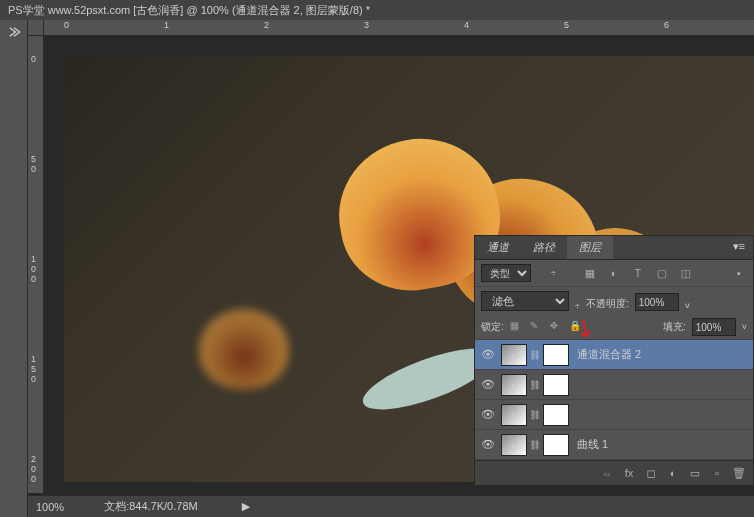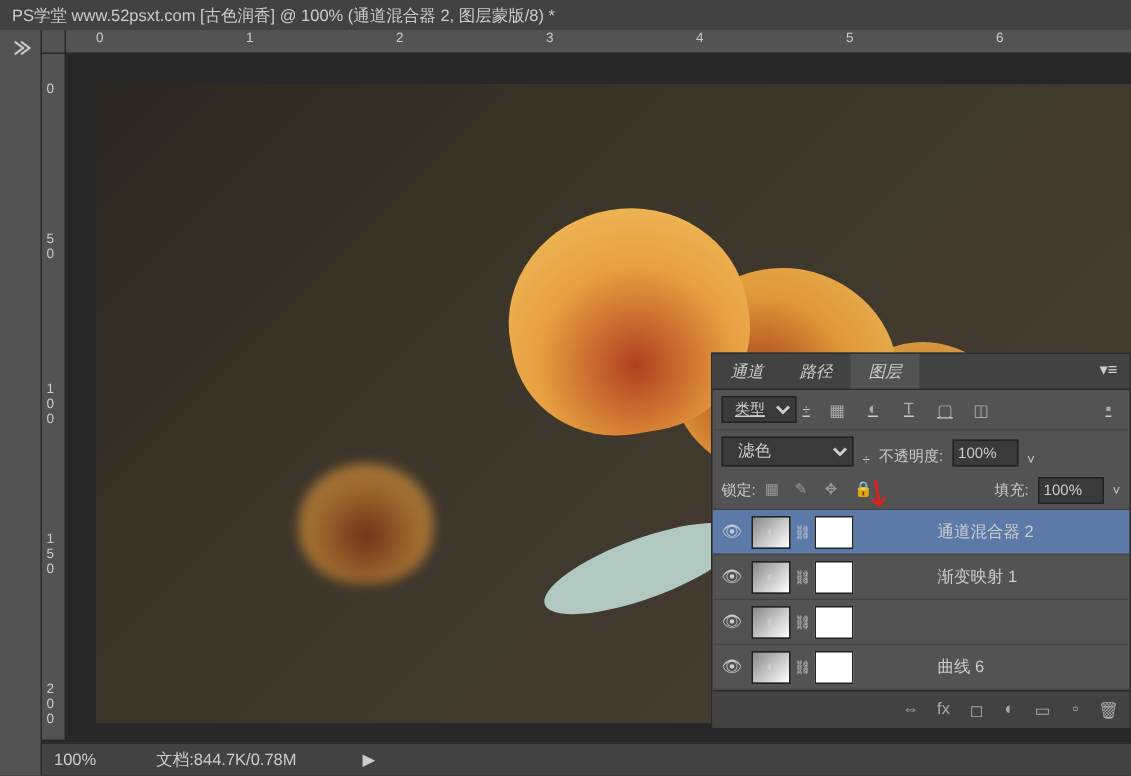--- a/index.html
+++ b/index.html
@@ -28,21 +28,21 @@
 .leaf { position: absolute; width: 140px; height: 40px; left: 200px; top: 280px; background: #b0c8c0; border-radius: 50%; transform: rotate(-20deg); }
 
 .statusbar { position: absolute; bottom: 0; left: 0; right: 0; height: 22px; background: #424242; border-top: 1px solid #2a2a2a; display: flex; align-items: center; padding: 0 8px; color: #ccc; font-size: 11px; gap: 40px; }
 
 .layers-panel { position: absolute; right: 0; top: 235px; width: 280px; background: #535353; border: 1px solid #2a2a2a; font-size: 11px; color: #ccc; }
 .panel-tabs { display: flex; background: #424242; border-bottom: 1px solid #2a2a2a; }
 .panel-tab { padding: 4px 12px; cursor: pointer; font-style: italic; }
 .panel-tab.active { background: #535353; }
 .panel-close { margin-left: auto; padding: 4px 8px; }
 
-.filter-row { display: flex; align-items: center; padding: 4px 6px; gap: 4px; border-bottom: 1px solid #444; text-decoration: underline; }
+.filter-row { display: flex; align-items: center; padding: 4px 6px; gap: 20px; border-bottom: 1px solid #444; }
 .filter-select { background: #3a3a3a; border: 1px solid #222; color: #ccc; font-size: 10px; padding: 1px 4px; height: 18px; }
 .filter-icons { display: flex; gap: 8px; margin-left: 6px; }
 .filter-icon { width: 16px; height: 16px; display: flex; align-items: center; justify-content: center; color: #aaa; }
 
 .blend-row { display: flex; align-items: flex-end; padding: 4px 6px; gap: 6px; }
 .blend-select { background: #3a3a3a; border: 1px solid #222; color: #ccc; font-size: 11px; padding: 2px 6px; width: 88px; height: 20px; }
 .opacity-label { font-size: 10px; }
 .opacity-input { background: #3a3a3a; border: 1px solid #222; color: #ccc; width: 44px; font-size: 10px; padding: 1px 3px; height: 18px; }
 .arrow-annotation { position: absolute; left: 100px; top: 78px; color: #e02020; font-size: 24px; transform: rotate(35deg); pointer-events: none; }
 
@@ -52,21 +52,21 @@
 
 .layer-list { max-height: 150px; overflow-y: auto; }
 .layer-item { display: flex; align-items: center; padding: 3px 4px; border-bottom: 1px solid #444; height: 30px; gap: 4px; }
 .layer-item.selected { background: #5b7aa8; }
 .layer-eye { width: 18px; display: flex; justify-content: center; }
 .layer-thumb-wrap { display: flex; align-items: center; gap: 2px; }
 .layer-thumb { width: 26px; height: 22px; background: #fff; border: 1px solid #222; }
 .layer-thumb.adj { background: linear-gradient(135deg, #888, #fff); display: flex; align-items: center; justify-content: center; }
 .layer-mask { width: 26px; height: 22px; background: #fff; border: 1px solid #222; }
 .layer-link { width: 12px; font-size: 9px; color: #ccc; text-align: center; }
-.layer-name { flex: 1; font-size: 11px; padding-left: 4px; margin-left: 48px; }
+.layer-name { flex: 1; font-size: 11px; padding-left: 4px; }
 
 .panel-footer { display: flex; justify-content: flex-end; gap: 6px; padding: 4px 6px; background: #424242; border-top: 1px solid #2a2a2a; }
 .footer-icon { width: 16px; height: 16px; color: #aaa; display: flex; align-items: center; justify-content: center; }
 </style>
 </head>
 <body>
 
 <div class="titlebar">
   <span>PS学堂 www.52psxt.com [古色润香] @ 100% (通道混合器 2, 图层蒙版/8) *</span>
 </div>
@@ -179,38 +179,37 @@
       </div>
       <span class="layer-name">通道混合器 2</span>
     </div>
     <div class="layer-item">
       <span class="layer-eye">👁</span>
       <div class="layer-thumb-wrap">
         <div class="layer-thumb adj">◐</div>
         <span class="layer-link">⛓</span>
         <div class="layer-mask"></div>
       </div>
-      <span class="layer-name">渐变映射 1</span>
     </div>
     <div class="layer-item">
       <span class="layer-eye">👁</span>
       <div class="layer-thumb-wrap">
         <div class="layer-thumb adj">◐</div>
         <span class="layer-link">⛓</span>
         <div class="layer-mask"></div>
       </div>
     </div>
     <div class="layer-item">
       <span class="layer-eye">👁</span>
       <div class="layer-thumb-wrap">
         <div class="layer-thumb adj">◐</div>
         <span class="layer-link">⛓</span>
         <div class="layer-mask"></div>
       </div>
-      <span class="layer-name">曲线 6</span>
+      <span class="layer-name">曲线 1</span>
     </div>
   </div>
 
   <div class="panel-footer">
     <span class="footer-icon">⇔</span>
     <span class="footer-icon">fx</span>
     <span class="footer-icon">◻</span>
     <span class="footer-icon">◐</span>
     <span class="footer-icon">▭</span>
     <span class="footer-icon">▫</span>

